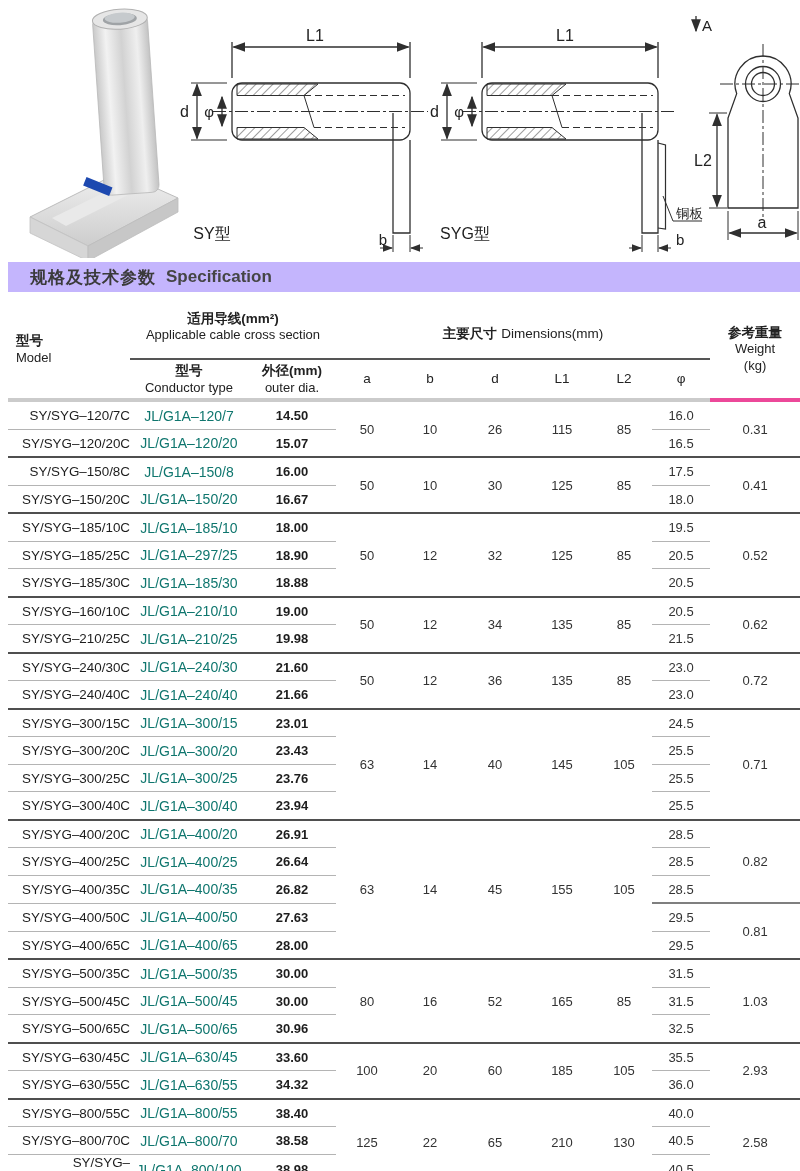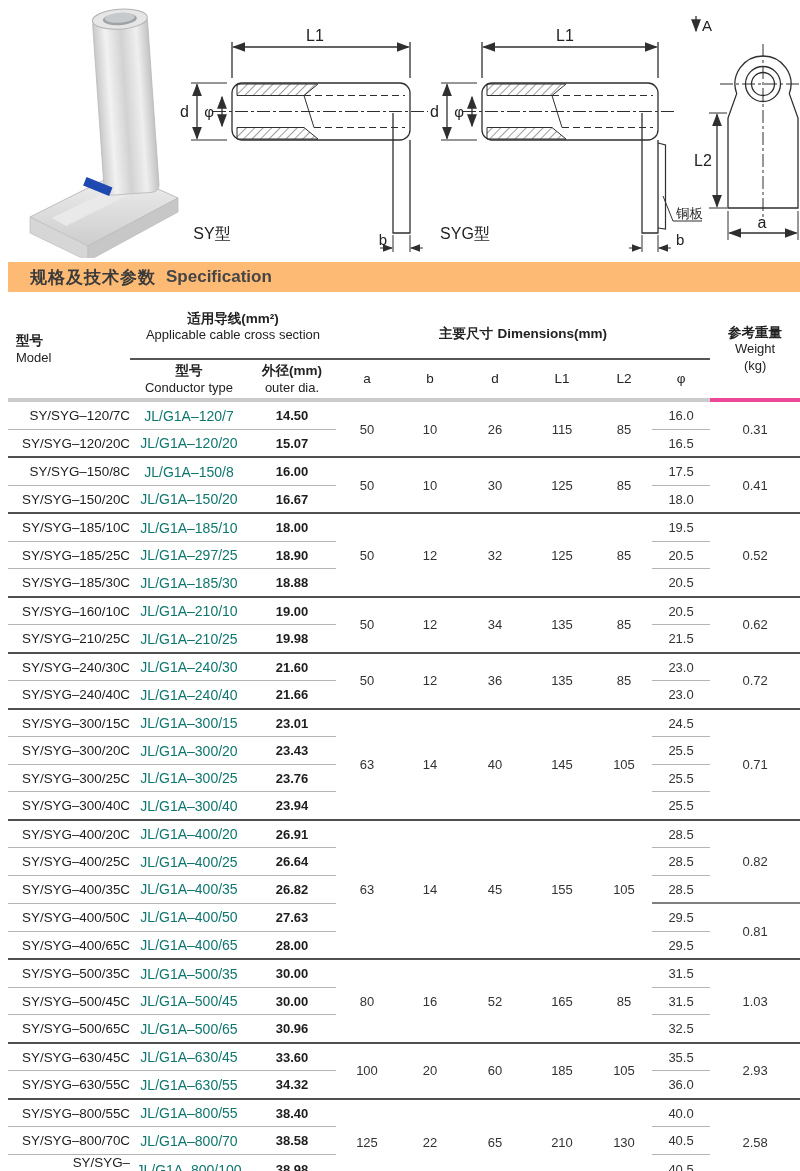--- a/index.html
+++ b/index.html
@@ -1,27 +1,27 @@
 <!DOCTYPE html>
 <html><head>
 <meta charset="utf-8">
 <style>
   html,body{margin:0;padding:0;width:800px;height:1171px;background:#fff;overflow:hidden;
             font-family:"Liberation Sans","DejaVu Sans",sans-serif;}
   .top{width:800px;height:258px;position:relative;}
-  .section-bar{width:770px;height:30px;margin:4px 0 0 8px;background:#fdba74;
+  .section-bar{width:770px;height:30px;margin:4px 0 0 8px;background:#c4b5fd;
                display:flex;align-items:center;padding-left:22px;gap:10px;}
   .section-bar .zhb{font-size:17px;font-weight:bold;color:#3a3a3a;letter-spacing:1px;}
   .section-bar .enb{font-size:17px;font-weight:bold;color:#454545;}
   table{border-collapse:collapse;table-layout:fixed;width:792px;margin:8px 0 0 8px;}
   thead th{font-weight:normal;color:#222;vertical-align:middle;line-height:1.3;padding:2px 0;}
   th .zh{font-weight:bold;font-size:13.5px;display:block;}
   th .en{font-weight:normal;font-size:13px;display:block;}
   th .inl-zh{font-weight:bold;font-size:13.5px;}
-  th .inl-en{font-weight:bold;font-size:13.5px;}
+  th .inl-en{font-weight:normal;font-size:13.5px;}
   th.model-h{text-align:left;padding-left:8px;border-bottom:4px solid #cbcbcb;}
   th.weight-h{border-bottom:4px solid #ec4899;}
   th.grouph{height:42px;border-bottom:2px solid #555;vertical-align:bottom;padding-bottom:14px;}
   tr.sub th{height:34px;border-bottom:4px solid #cbcbcb;font-size:13.5px;color:#222;}
   tbody td{height:26.5px;text-align:center;font-size:13px;color:#333;padding:0;}
   td.model{text-align:right;padding-left:8px;color:#1d1d1d;font-size:13.4px;}
   td.cond{color:#0f766e;font-size:14px;}
   td.outer{font-weight:bold;color:#1d1d1d;text-align:center;}
   .inr{border-bottom:1px solid #b4b4b4;}
   .gend{border-bottom:2px solid #4f4f4f;}

